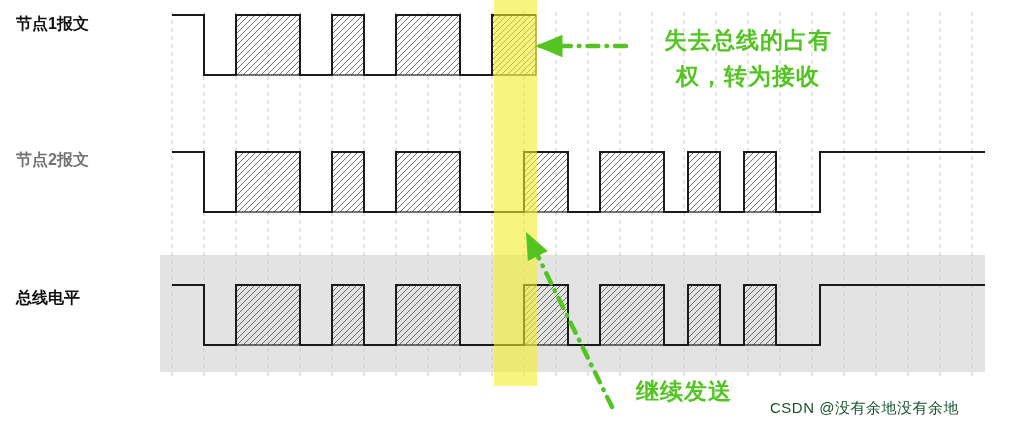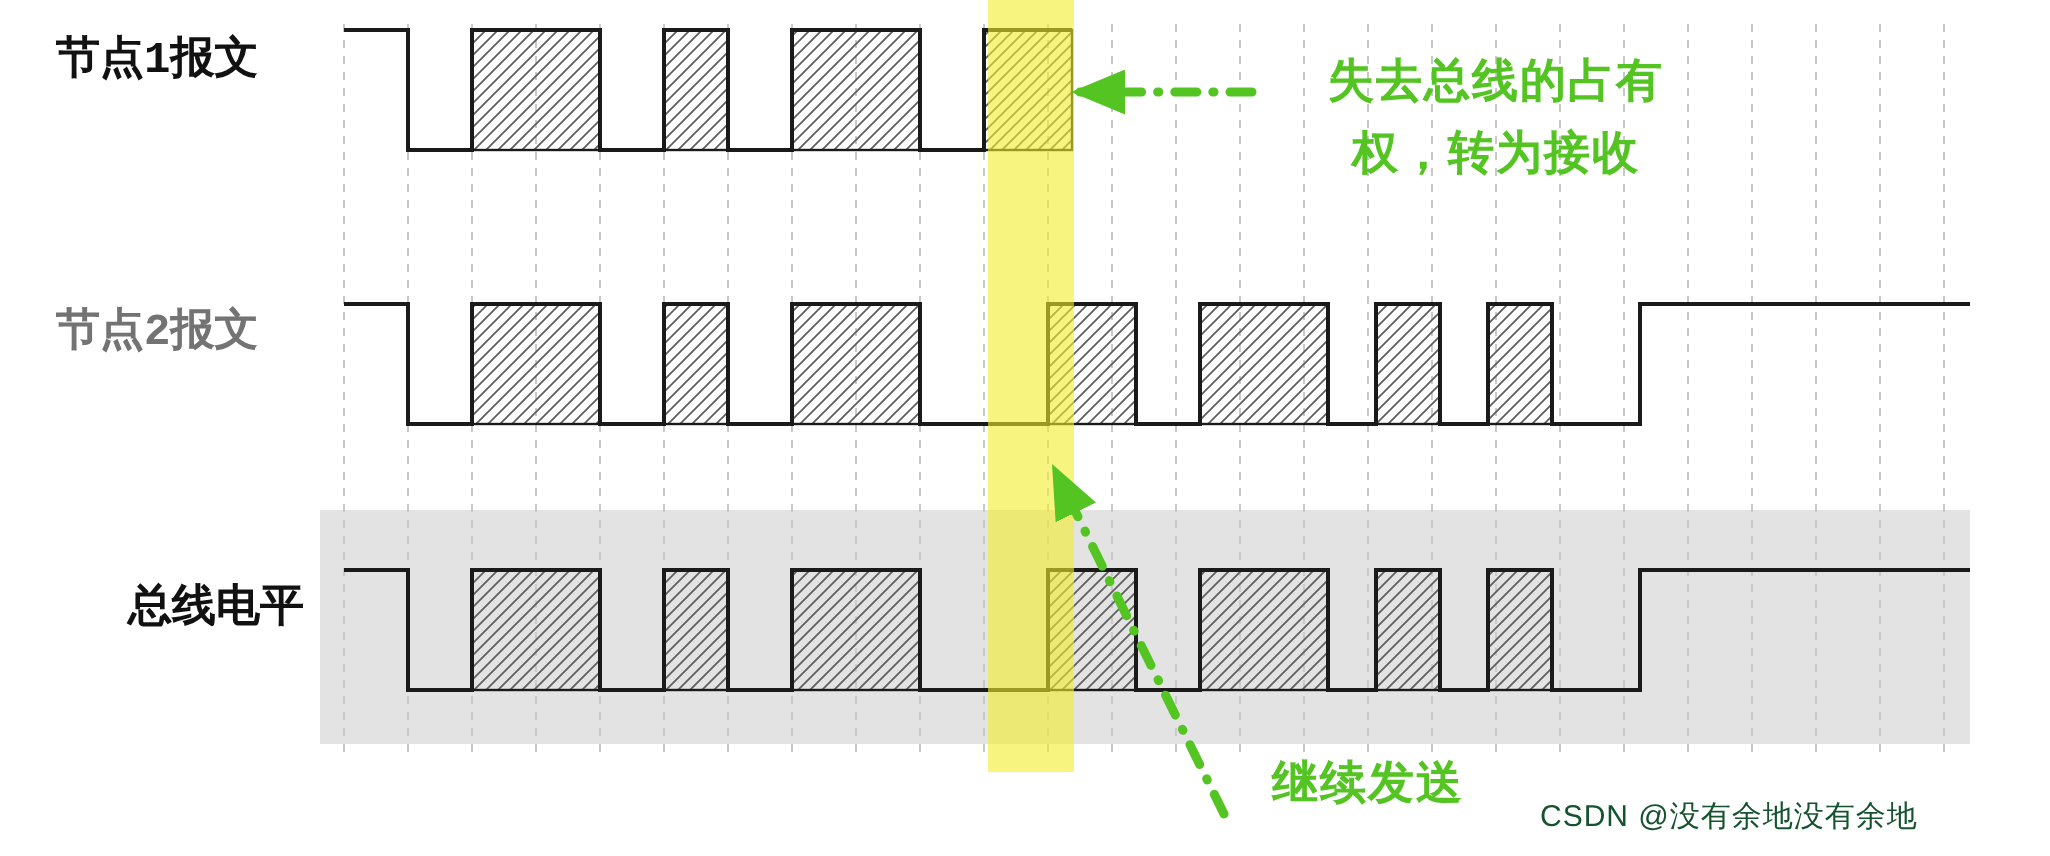--- a/index.html
+++ b/index.html
@@ -1,22 +1,22 @@
 <!DOCTYPE html>
 <html><head>
 <meta charset="utf-8">
 <style>
   * { margin:0; padding:0; box-sizing:border-box; }
   body { font-family:"Liberation Sans","DejaVu Sans",sans-serif; background:#ffffff; }
   #stage { position:relative; width:1025px; height:428px; background:#ffffff; overflow:hidden; }
   #diagram { position:absolute; left:0; top:0; }
-  .row-label { position:absolute; left:28px; font-size:22px; font-weight:bold; color:#111;font-family:Liberation Mono, monospace; }
+  .row-label { position:absolute; left:16px; font-size:16px; font-weight:bold; color:#111; }
   .row-label.r0 { top:14px; }
   .row-label.r1 { top:150px; }
-  .row-label.r2 { top:288px;margin-left:36px; }
+  .row-label.r2 { top:288px; }
   .green-text { position:absolute; font-weight:bold; font-size:23px; letter-spacing:1px; }
   .lose-text { left:626px; top:22px; width:244px; text-align:center; line-height:36px; }
   .continue-text { left:636px; top:376px; }
   .watermark { position:absolute; left:770px; top:399px; font-size:15px; letter-spacing:0.5px; }
 </style>
 </head>
 <body>
 
 <div id="stage">
 

